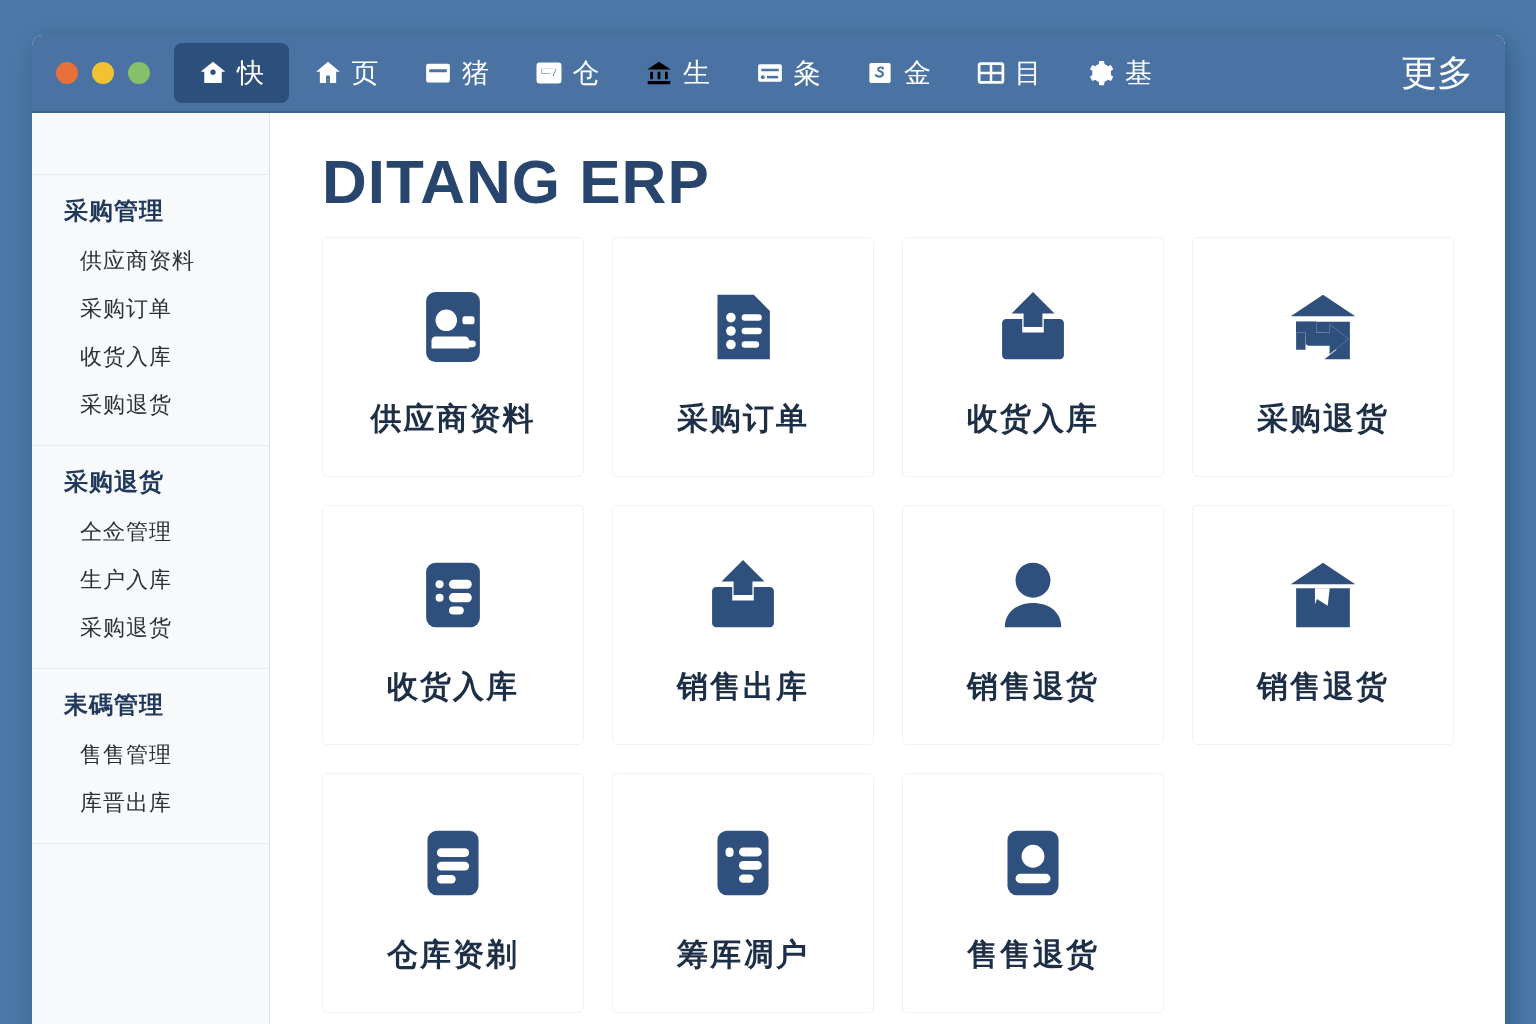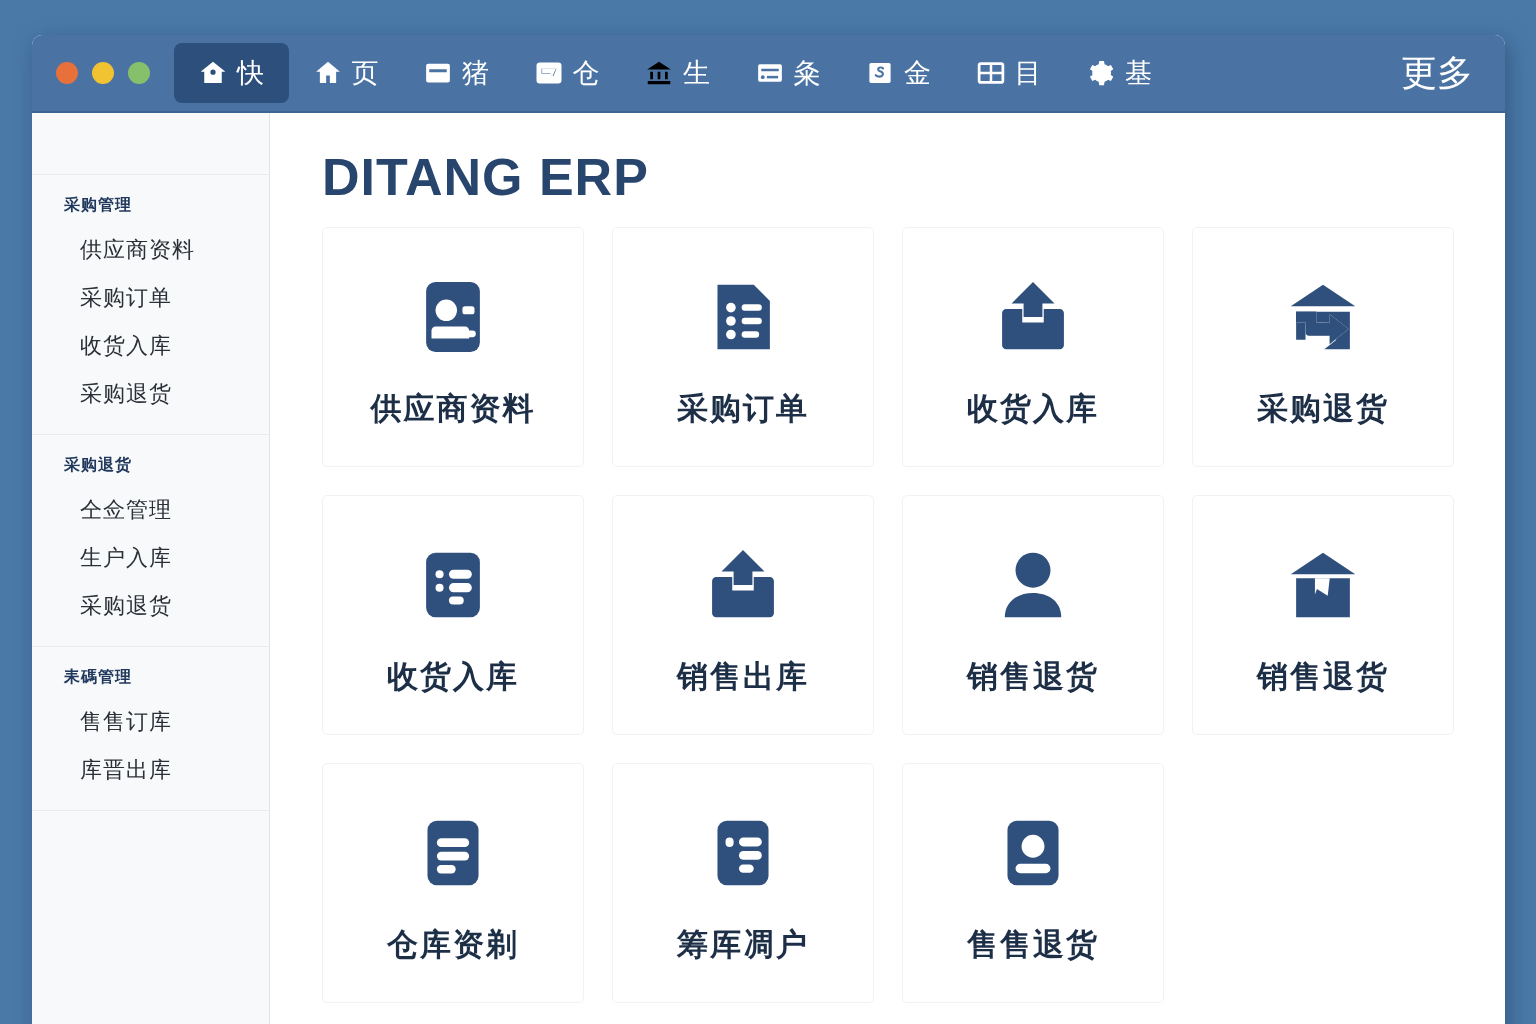--- a/index.html
+++ b/index.html
@@ -93,21 +93,21 @@
   #sidebar {
     width: 238px;
     flex: none;
     background: #f7f9fb;
     border-right: 1px solid #dfe4ea;
     overflow: hidden;
   }
   #sidebar-header { height: 62px; border-bottom: 1px solid #e8ecf1; }
   .side-section { border-bottom: 1px solid #e8ecf1; padding: 14px 0 16px; }
   .side-title {
-    font-size: 16px;
+    font-size: 24px;
     font-weight: bold;
     color: #20385c;
     padding: 6px 0 10px 32px;
     letter-spacing: 1px;
   }
   .side-item {
     font-size: 22px;
     color: #2b2f36;
     padding: 9px 0 9px 48px;
     cursor: pointer;
@@ -116,21 +116,21 @@
 
   
   #main {
     flex: 1;
     min-width: 0;
     background: #ffffff;
     padding: 38px 40px 0 52px;
     overflow: hidden;
   }
   #page-title {
-    font-size: 52px;
+    font-size: 62px;
     font-weight: bold;
     color: #28456e;
     letter-spacing: 1px;
     margin-bottom: 24px;
     line-height: 1;
   }
   #grid {
     display: grid;
     grid-template-columns: repeat(4, 262px);
     gap: 28px 28px;
@@ -279,21 +279,21 @@
 
       <div class="side-section">
         <div class="side-title">采购退货</div>
         <div class="side-item">仝佥管理</div>
         <div class="side-item">生户入库</div>
         <div class="side-item">采购退货</div>
       </div>
 
       <div class="side-section">
         <div class="side-title">耒碼管理</div>
-        <div class="side-item">售售订库</div>
+        <div class="side-item">售售管理</div>
         <div class="side-item">库晋出库</div>
       </div>
 
     </div>
 
     <div id="main">
       <div id="page-title">DITANG ERP</div>
 
       <div id="grid">
 

